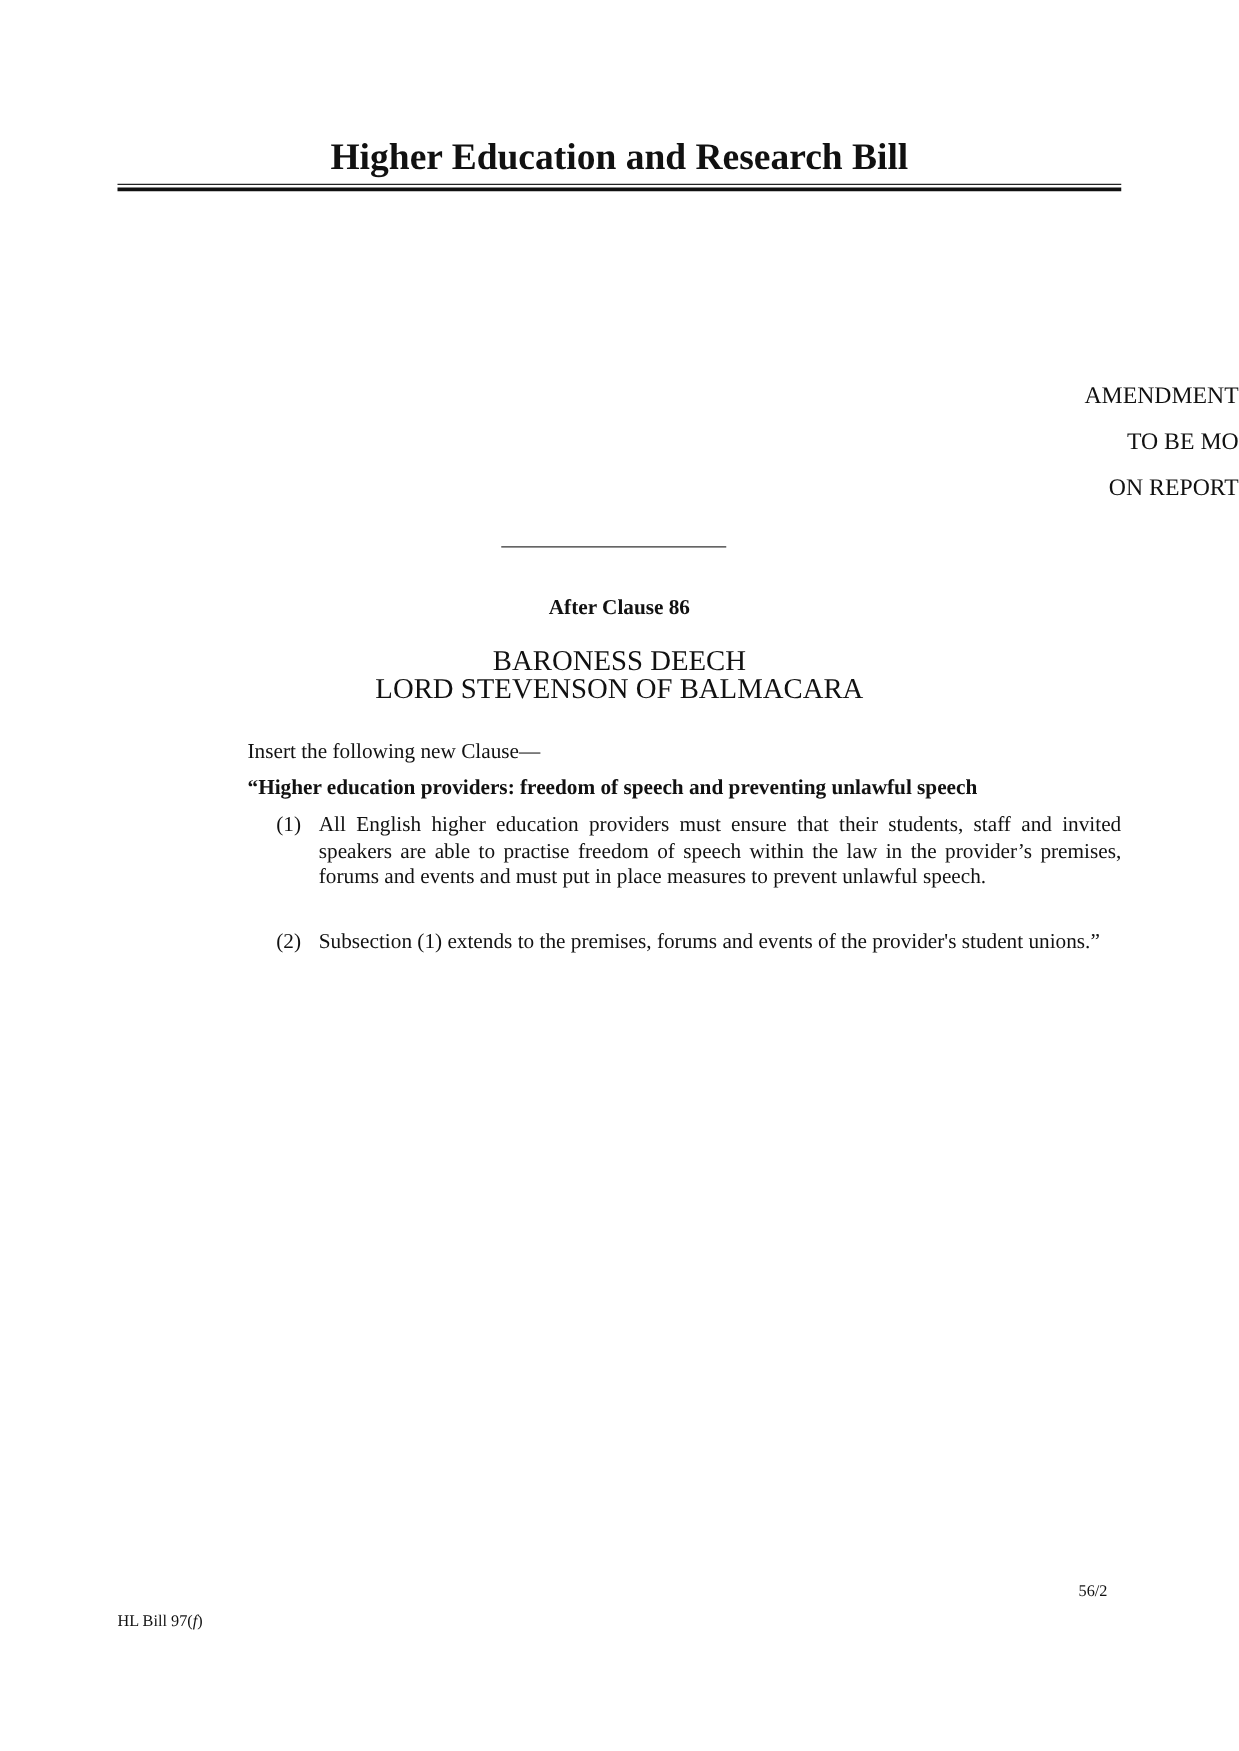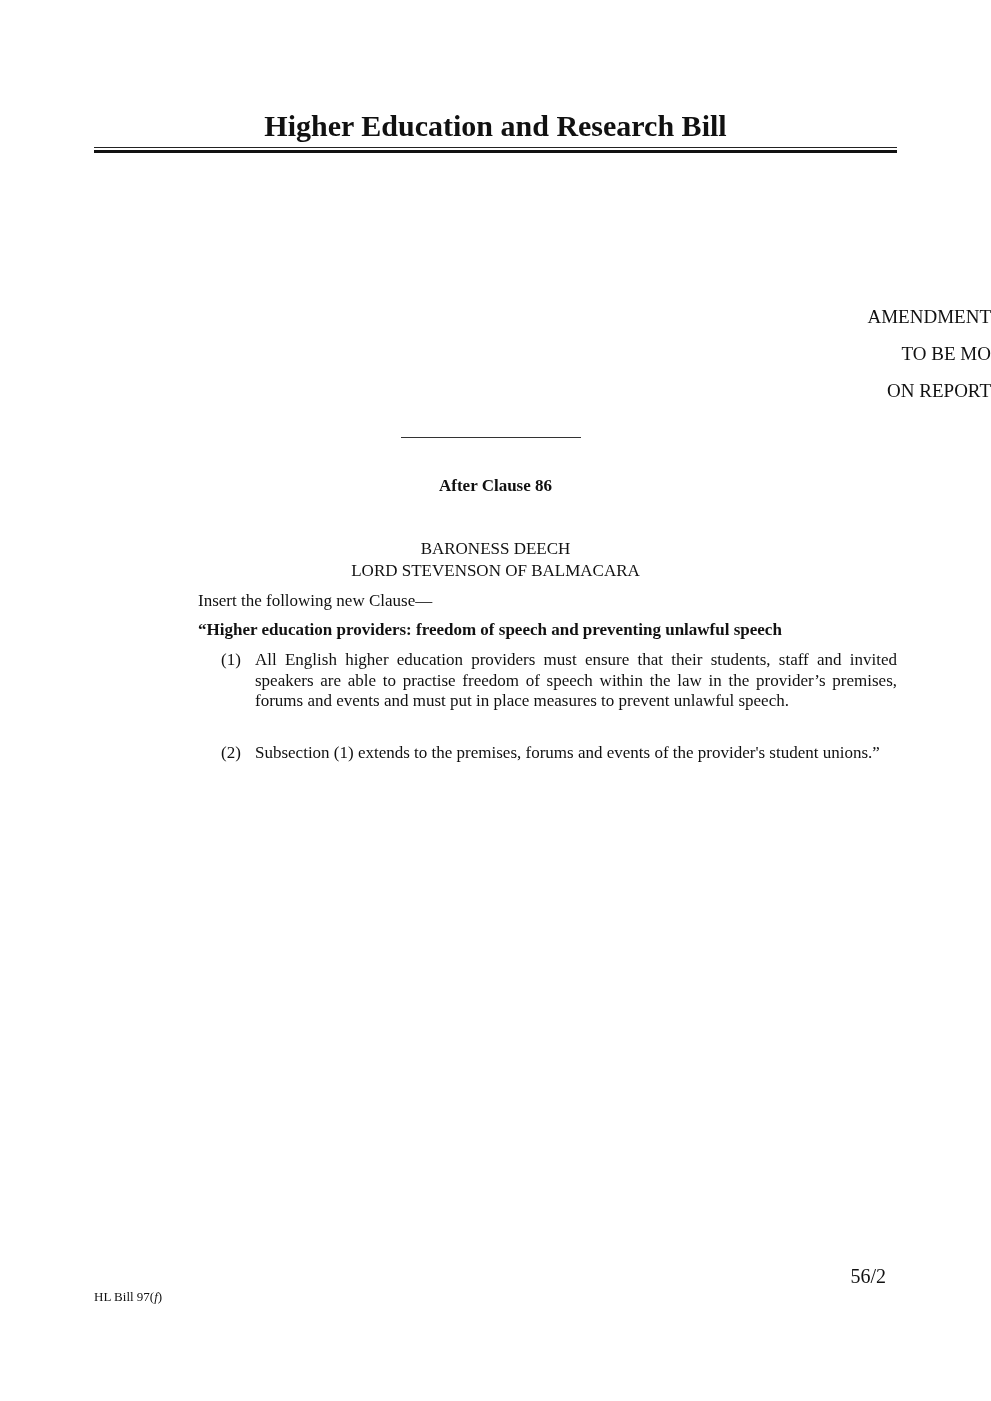--- a/index.html
+++ b/index.html
@@ -8,30 +8,30 @@
   .title { position: absolute; left: 94px; width: 803px; top: 106px; text-align: center;
            font-size: 30px; font-weight: bold; line-height: 40px; }
   .rule-thin { position: absolute; left: 94px; width: 803px; top: 147px; height: 1px; background: #222; }
   .rule-thick { position: absolute; left: 94px; width: 803px; top: 150px; height: 3px; background: #111; }
   .center-line { position: absolute; left: 0; width: 991px; text-align: right; font-size: 19px; }
   .amend1 { top: 306px; }
   .amend2 { top: 343px; padding-left: 39px; }
   .amend3 { top: 380px; }
   .short-rule { position: absolute; left: 401px; width: 180px; top: 437px; height: 1px; background: #333; }
   .after-clause { position: absolute; left: 0; width: 991px; top: 476px; text-align: center; font-size: 17px; font-weight: bold; }
-  .sponsors { position: absolute; left: 0; width: 991px; top: 538px; text-align: center; font-size: 17px; line-height: 22px; }
+  .sponsors { position: absolute; left: 0; width: 991px; top: 518px; text-align: center; font-size: 23px; line-height: 22px; }
   .insert { position: absolute; left: 198px; top: 591px; font-size: 17px; }
   .clause-title { position: absolute; left: 198px; top: 620px; font-size: 17px; font-weight: bold; }
   .subsection { position: absolute; left: 221px; width: 676px; font-size: 17px; line-height: 20.5px; }
   .sub1 { top: 650px; }
   .sub2 { top: 743px; }
   .subnum { position: absolute; left: 0; top: 0; }
   .subtext { margin-left: 34px; text-align: justify; text-align-last: left; }
   .footer-left { position: absolute; left: 94px; top: 1265px; font-size: 13px; margin-top: 24px; }
-  .footer-right { position: absolute; right: 105px; top: 1265px; font-size: 20px; }
+  .footer-right { position: absolute; right: 105px; top: 1265px; font-size: 13px; }
 </style>
 </head>
 <body>
 
 <div class="title">Higher Education and Research Bill</div>
 <div class="rule-thin"></div>
 <div class="rule-thick"></div>
 
 <div class="center-line amend1">AMENDMENT</div>
 <div class="center-line amend2">TO BE MOVED</div>

